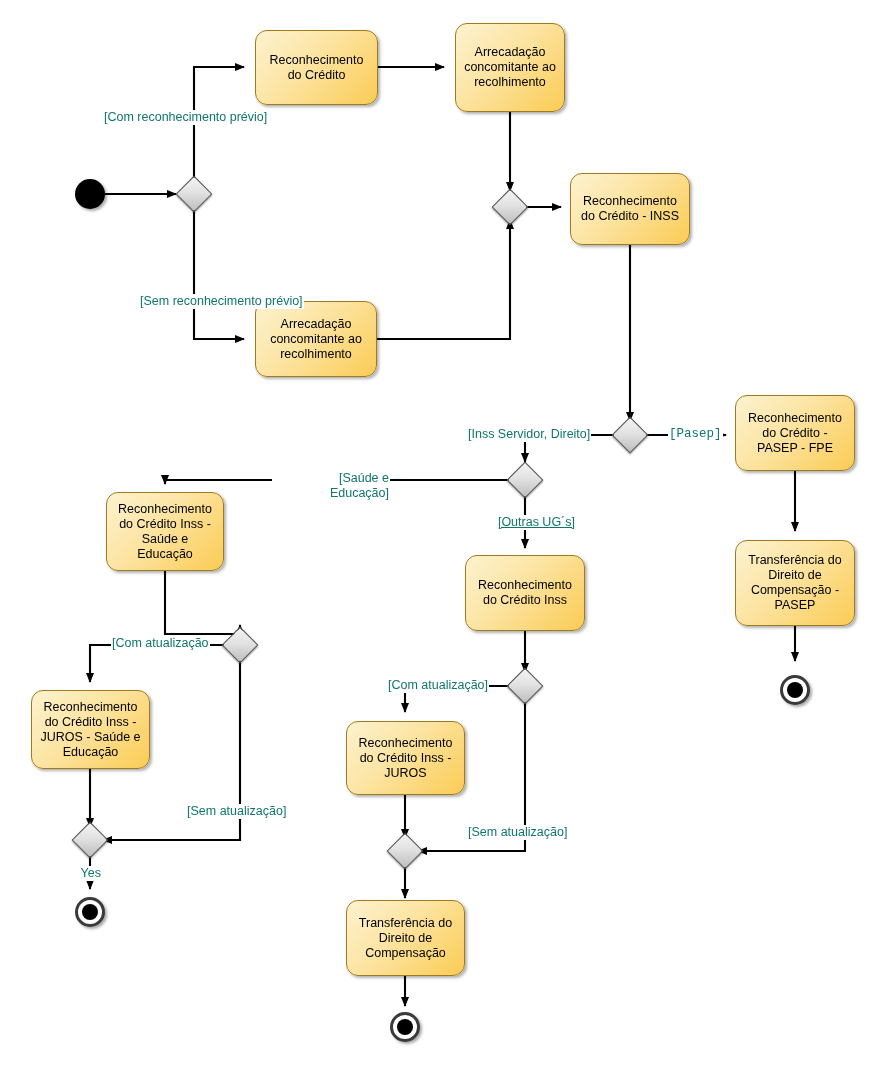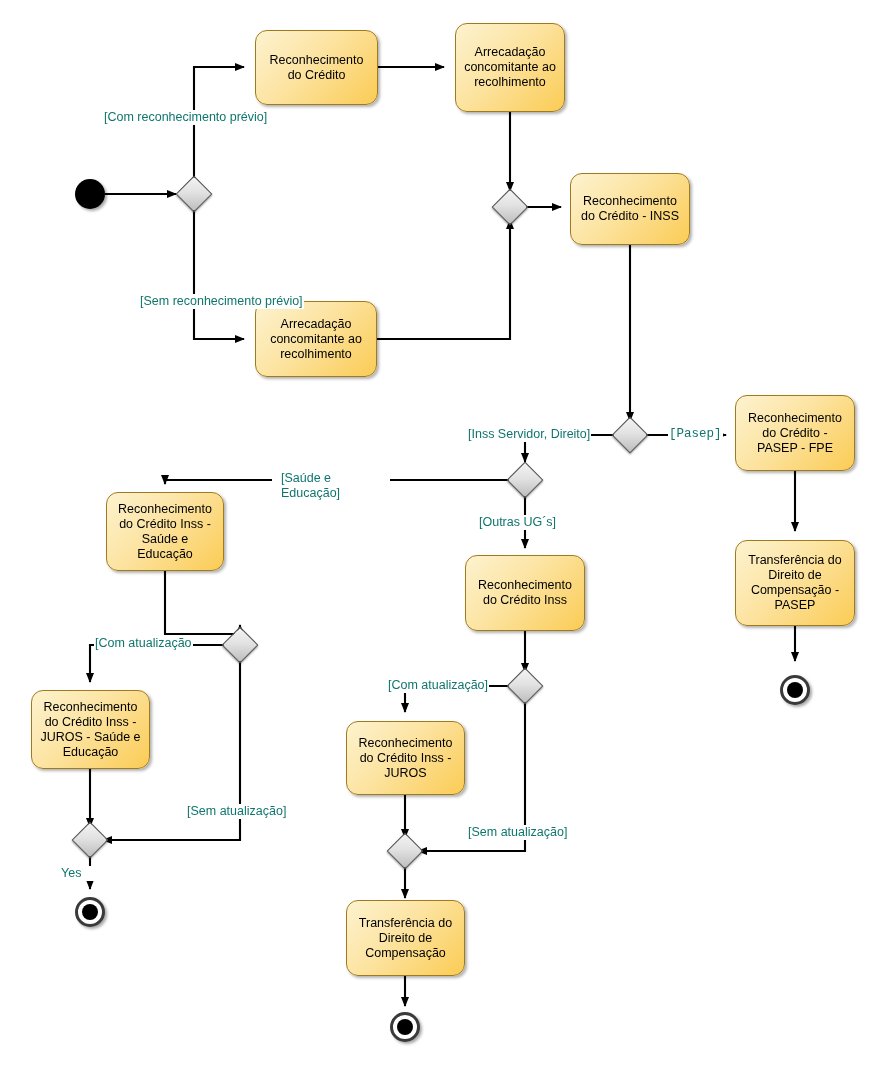--- a/index.html
+++ b/index.html
@@ -66,21 +66,21 @@
   
   .elabel{
     position:absolute;
     font-size:12.5px;
     line-height:15px;
     color:#0f766e;
     white-space:pre-line;
     background:#fff;
     padding:0 1px;
   }
-  .elabel.center{text-align:left;}
+  .elabel.center{text-align:right;}
 </style>
 </head>
 <body>
 
 <div id="diagram">
 
   <svg id="edges" viewBox="0 0 885 1065" xmlns="http://www.w3.org/2000/svg">
     <defs>
       <marker id="arrow" markerWidth="10" markerHeight="8" refX="9" refY="4" orient="auto" markerUnits="userSpaceOnUse">
         <path d="M0,0 L10,4 L0,8 z" fill="#000"></path>
@@ -235,23 +235,23 @@
 
   <div class="elabel" style="left:103px;top:294px;margin-left:36px;">[Sem reconhecimento prévio]</div>
 
   <div class="elabel" style="left:467px;top:427px;">[Inss Servidor, Direito]</div>
 
   <div class="elabel" style="left:668px;top:427px;font-family:Liberation Mono, monospace;">[Pasep]</div>
 
   <div class="elabel center" style="left:280px;top:471px;width:108px;">[Saúde e
 Educação]</div>
 
-  <div class="elabel center" style="left:478px;top:515px;width:96px;">[Outras UG´s]</div>
-
-  <div class="elabel" style="left:94px;top:636px;">[Com atualização</div>
+  <div class="elabel center" style="left:478px;top:515px;width:96px;text-decoration:underline;">[Outras UG´s]</div>
+
+  <div class="elabel" style="left:111px;top:636px;">[Com atualização</div>
 
   <div class="elabel" style="left:186px;top:804px;">[Sem atualização]</div>
 
   <div class="elabel center" style="left:60px;top:866px;width:40px;">Yes</div>
 
   <div class="elabel" style="left:387px;top:678px;">[Com atualização]</div>
 
   <div class="elabel" style="left:467px;top:825px;">[Sem atualização]</div>
 
 </div>

